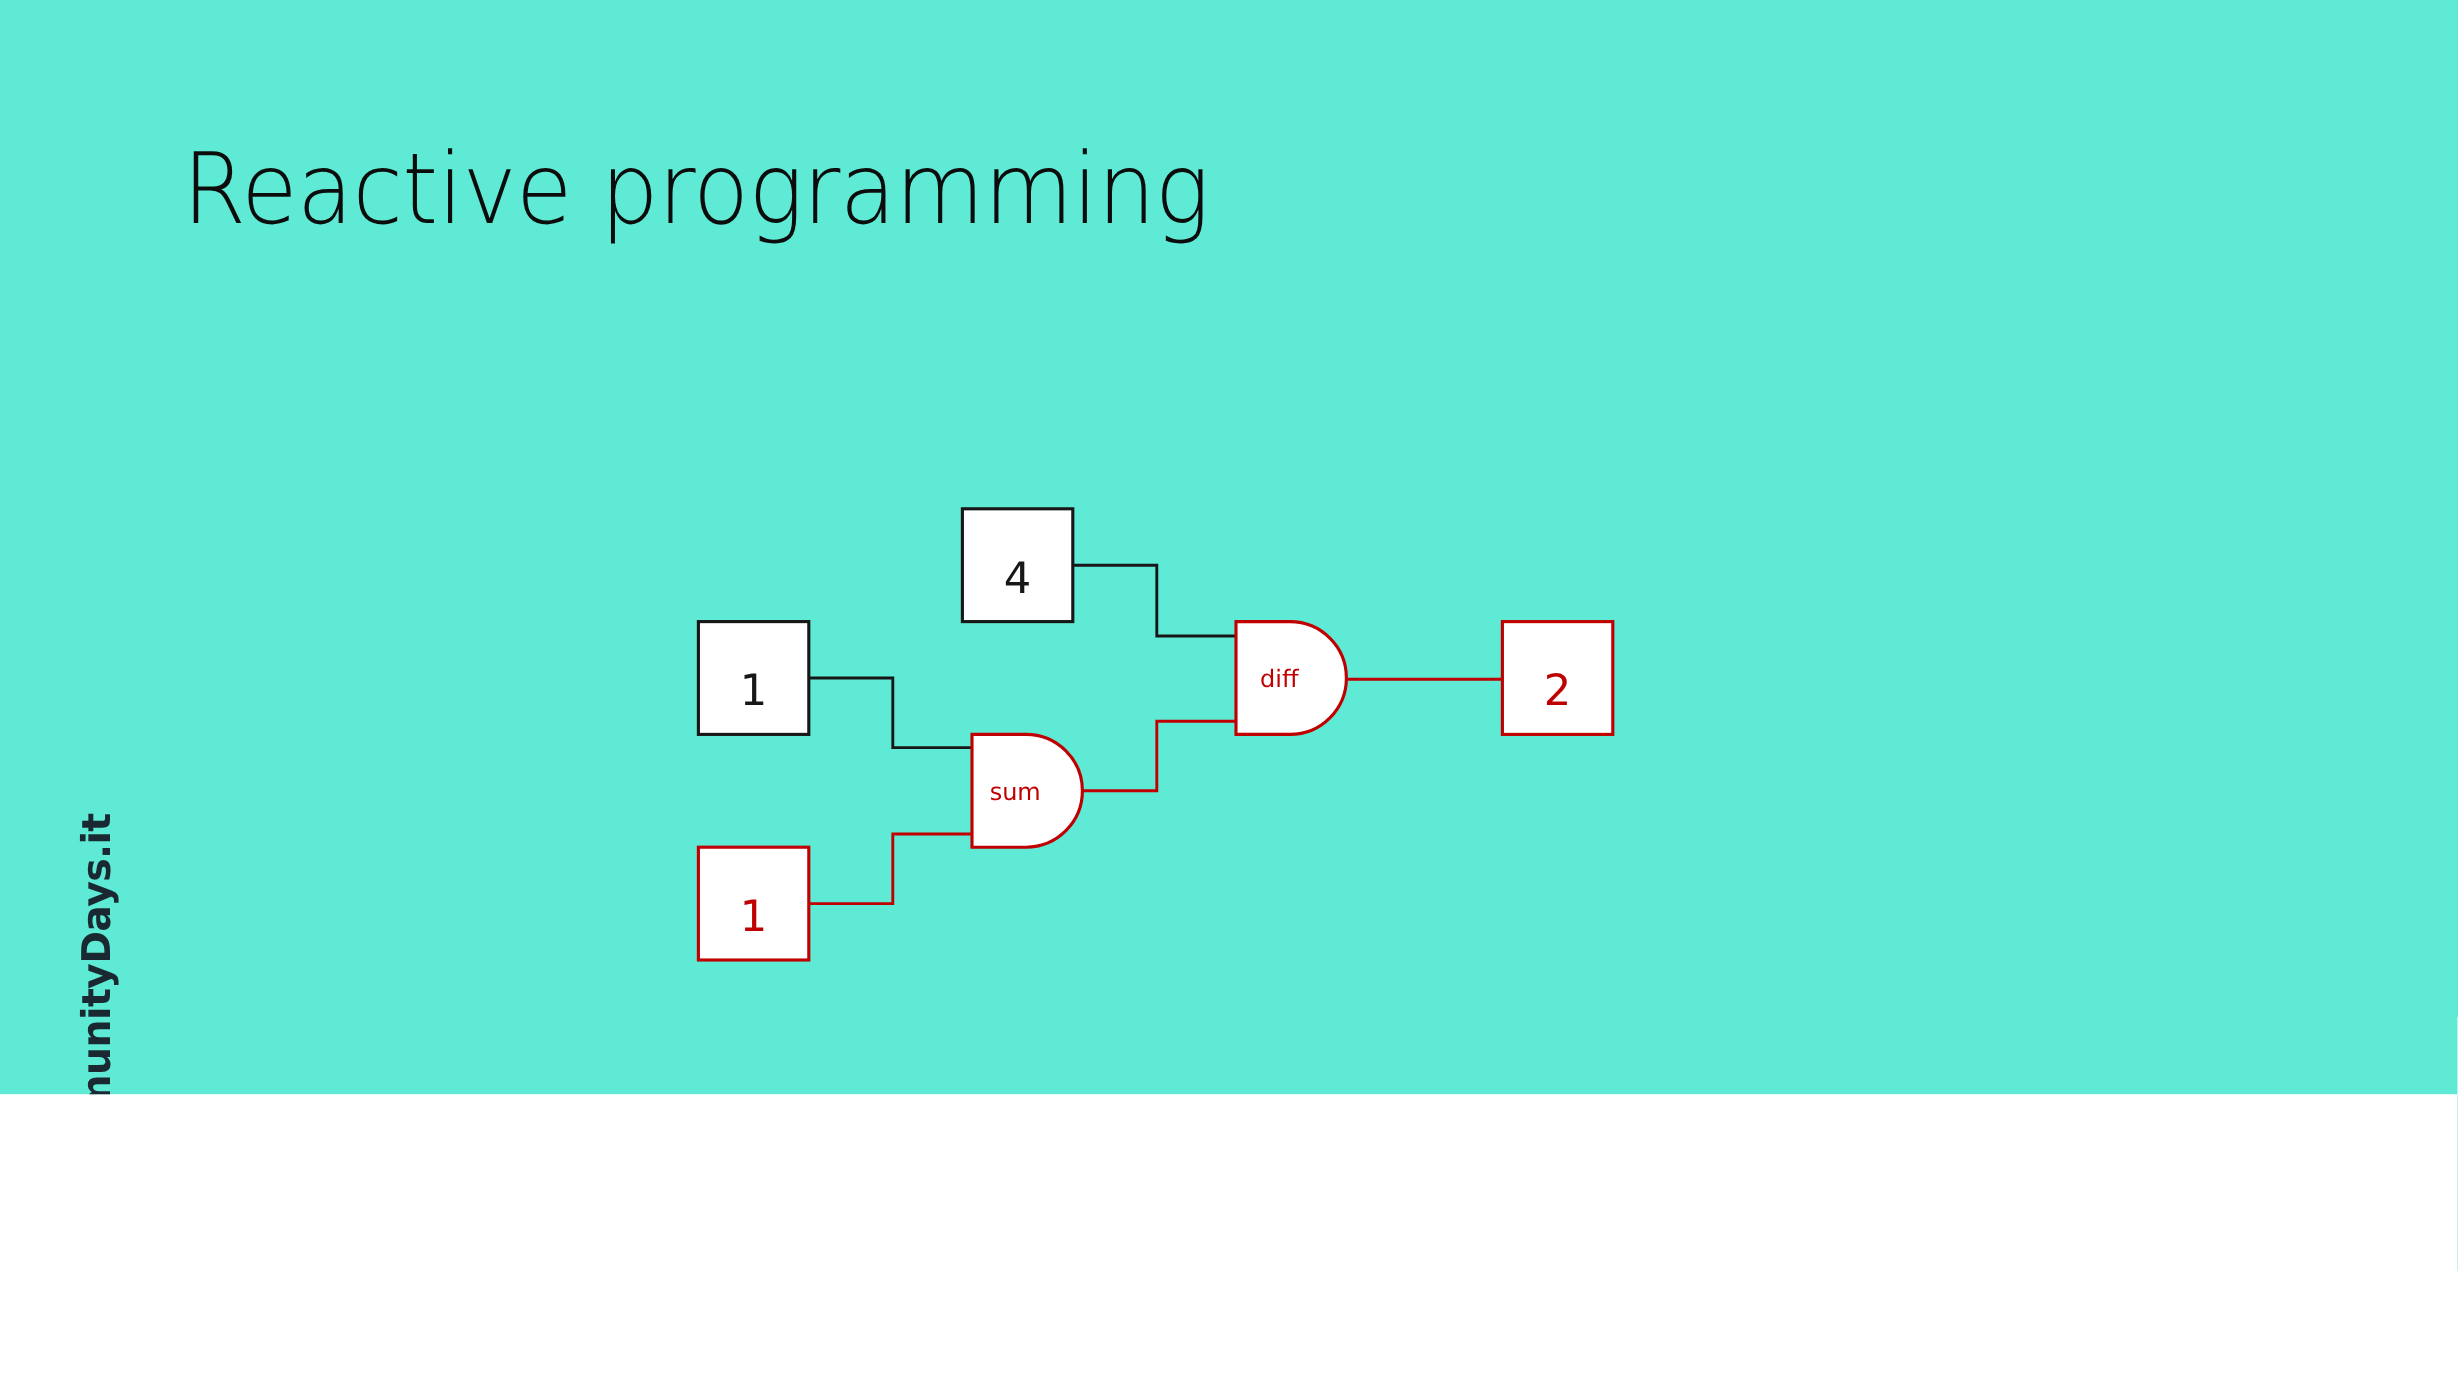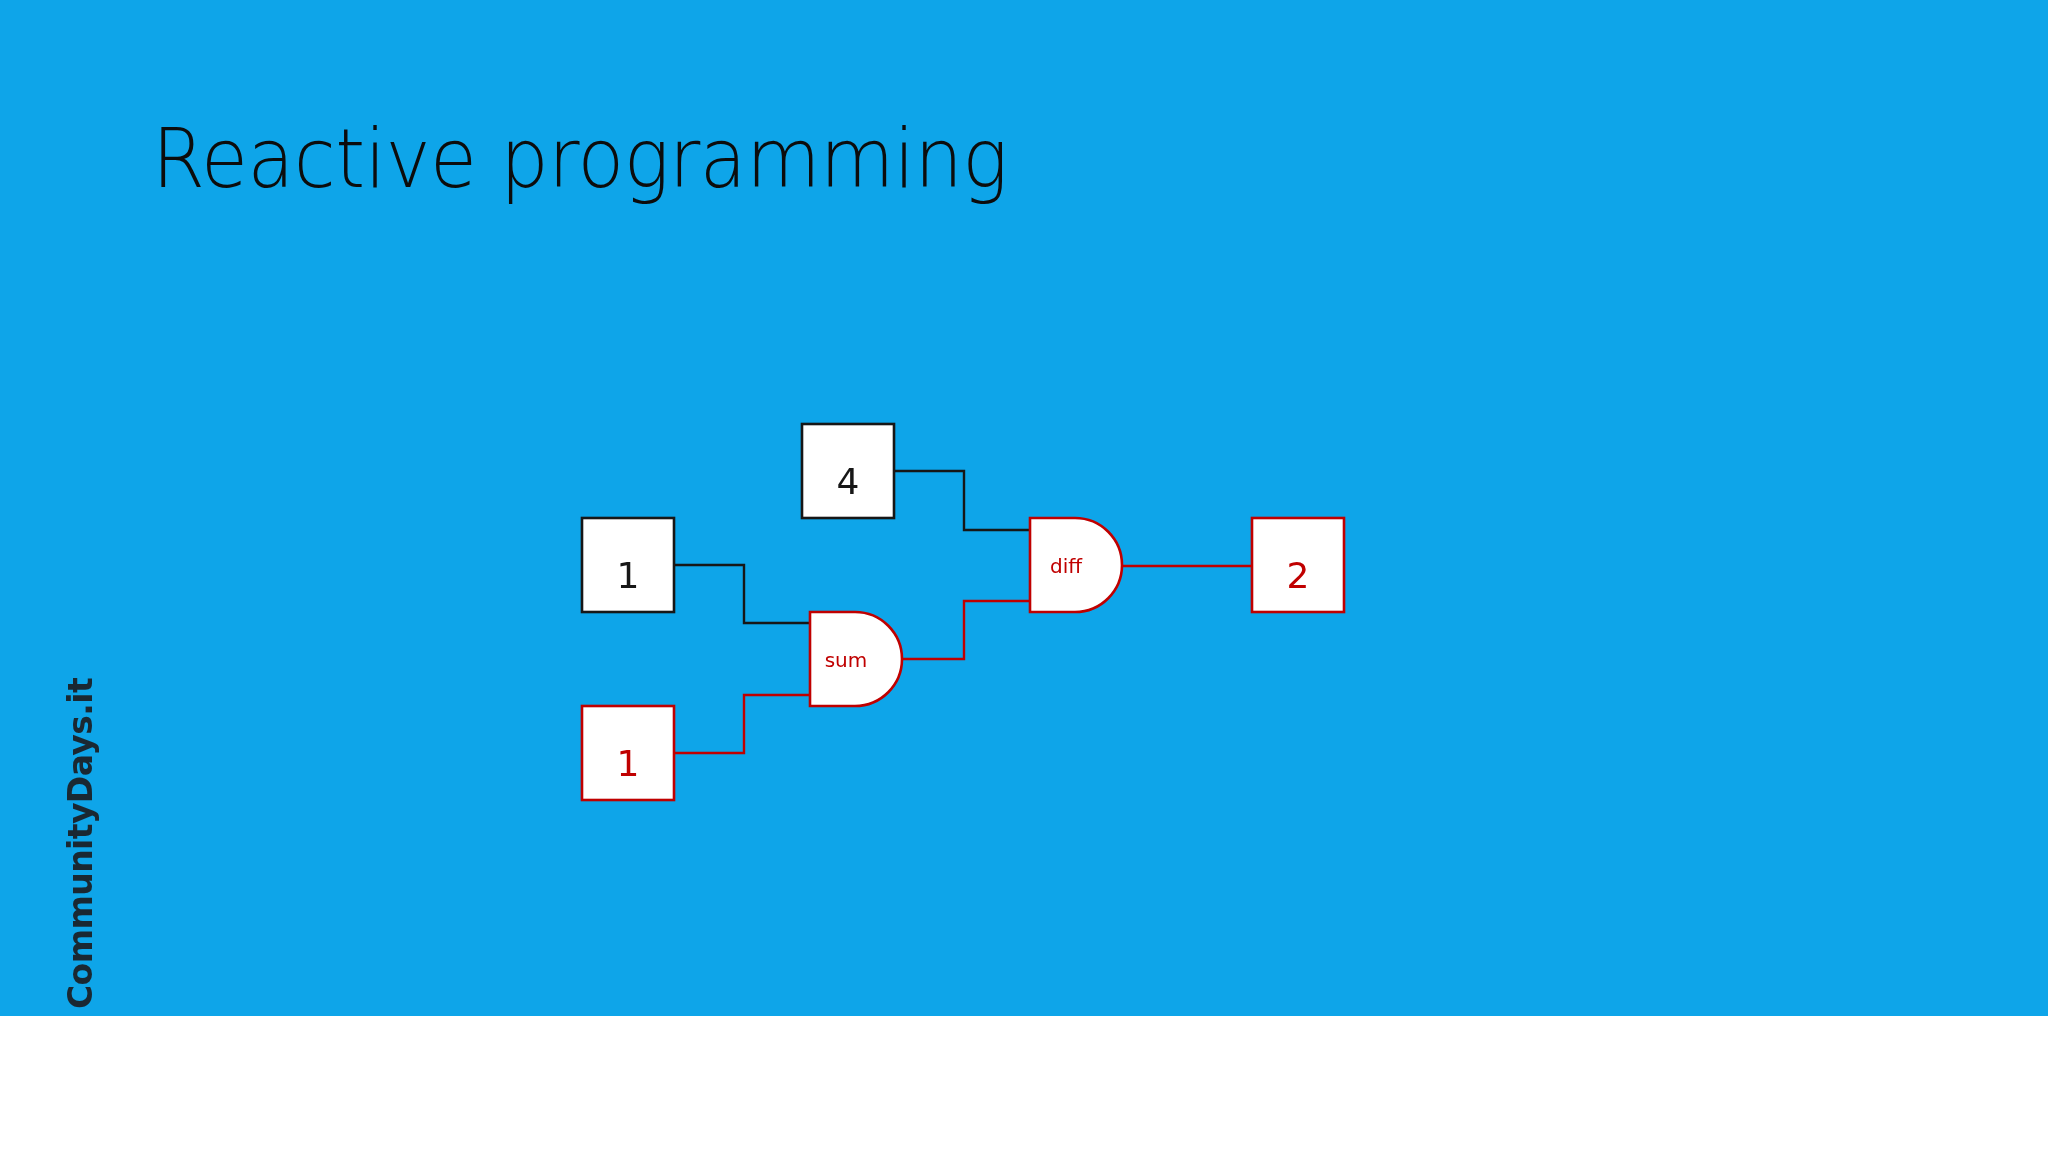--- a/index.html
+++ b/index.html
@@ -7,22 +7,22 @@
     margin: 0;
     padding: 0;
     background: #ffffff;
   }
   body {
     font-family: "Liberation Sans", sans-serif;
   }
   #slide {
     position: relative;
     width: 2048px;
-    height: 1016px;
-    background: #0ea5e9;
+    height: 912px;
+    background: #5eead4;
     overflow: hidden;
   }
 
   
   #slide-title {
     position: absolute;
     left: 152px;
     top: 104px;
     width: 1500px;
     height: 110px;

